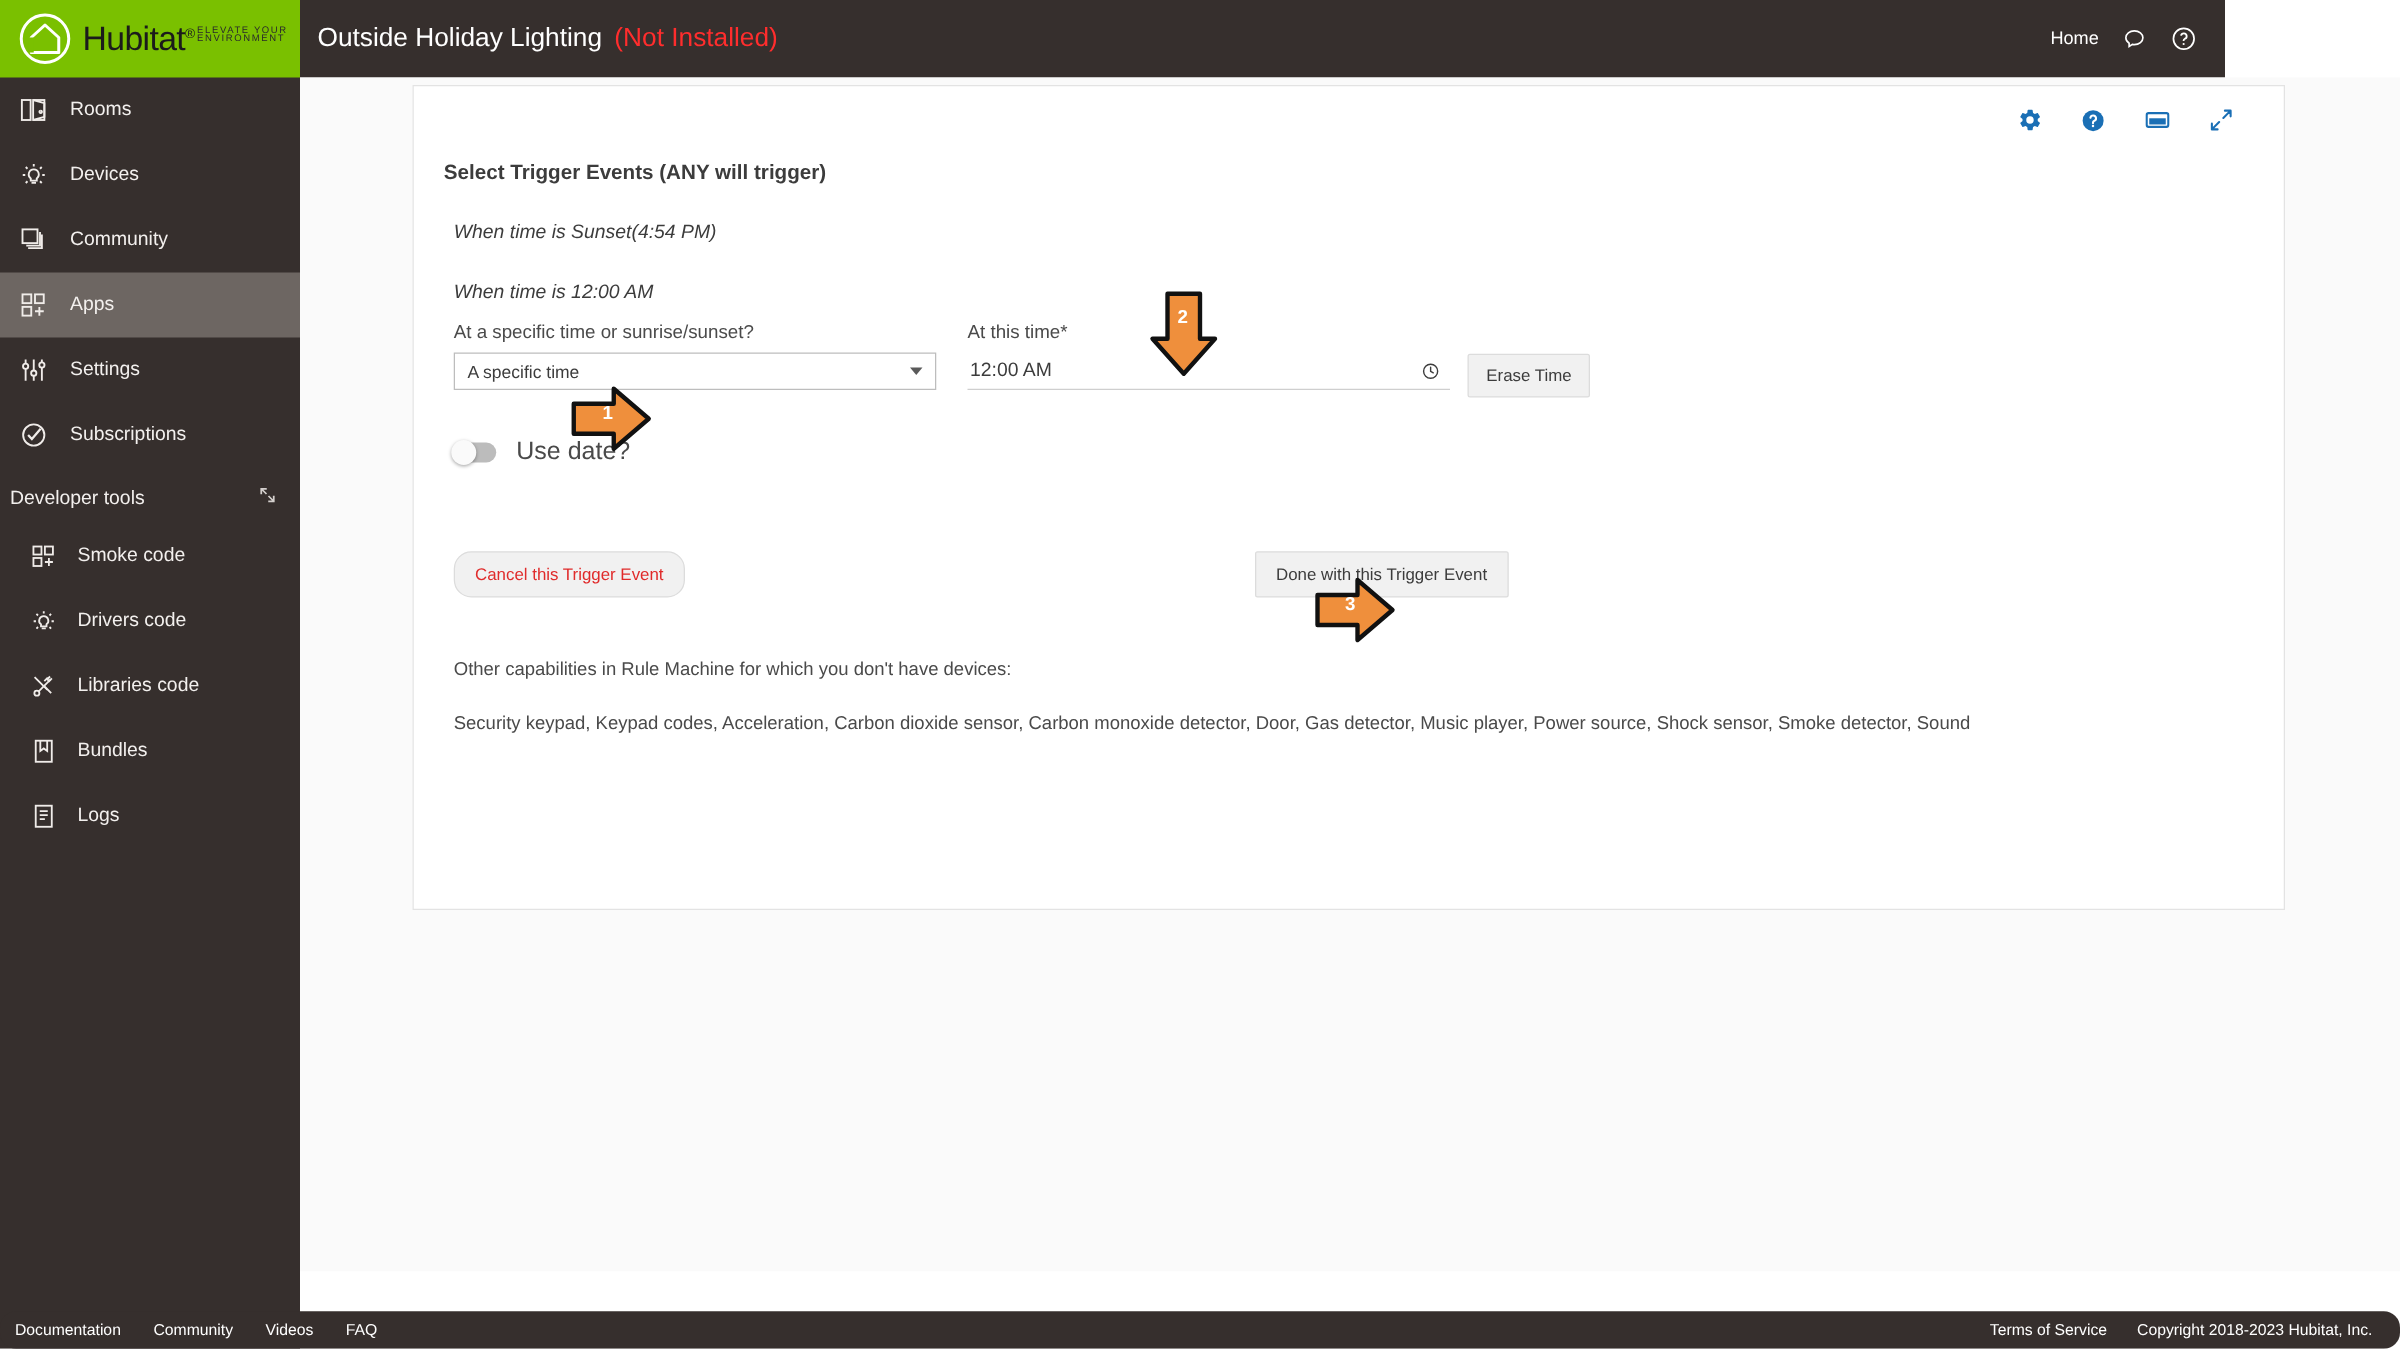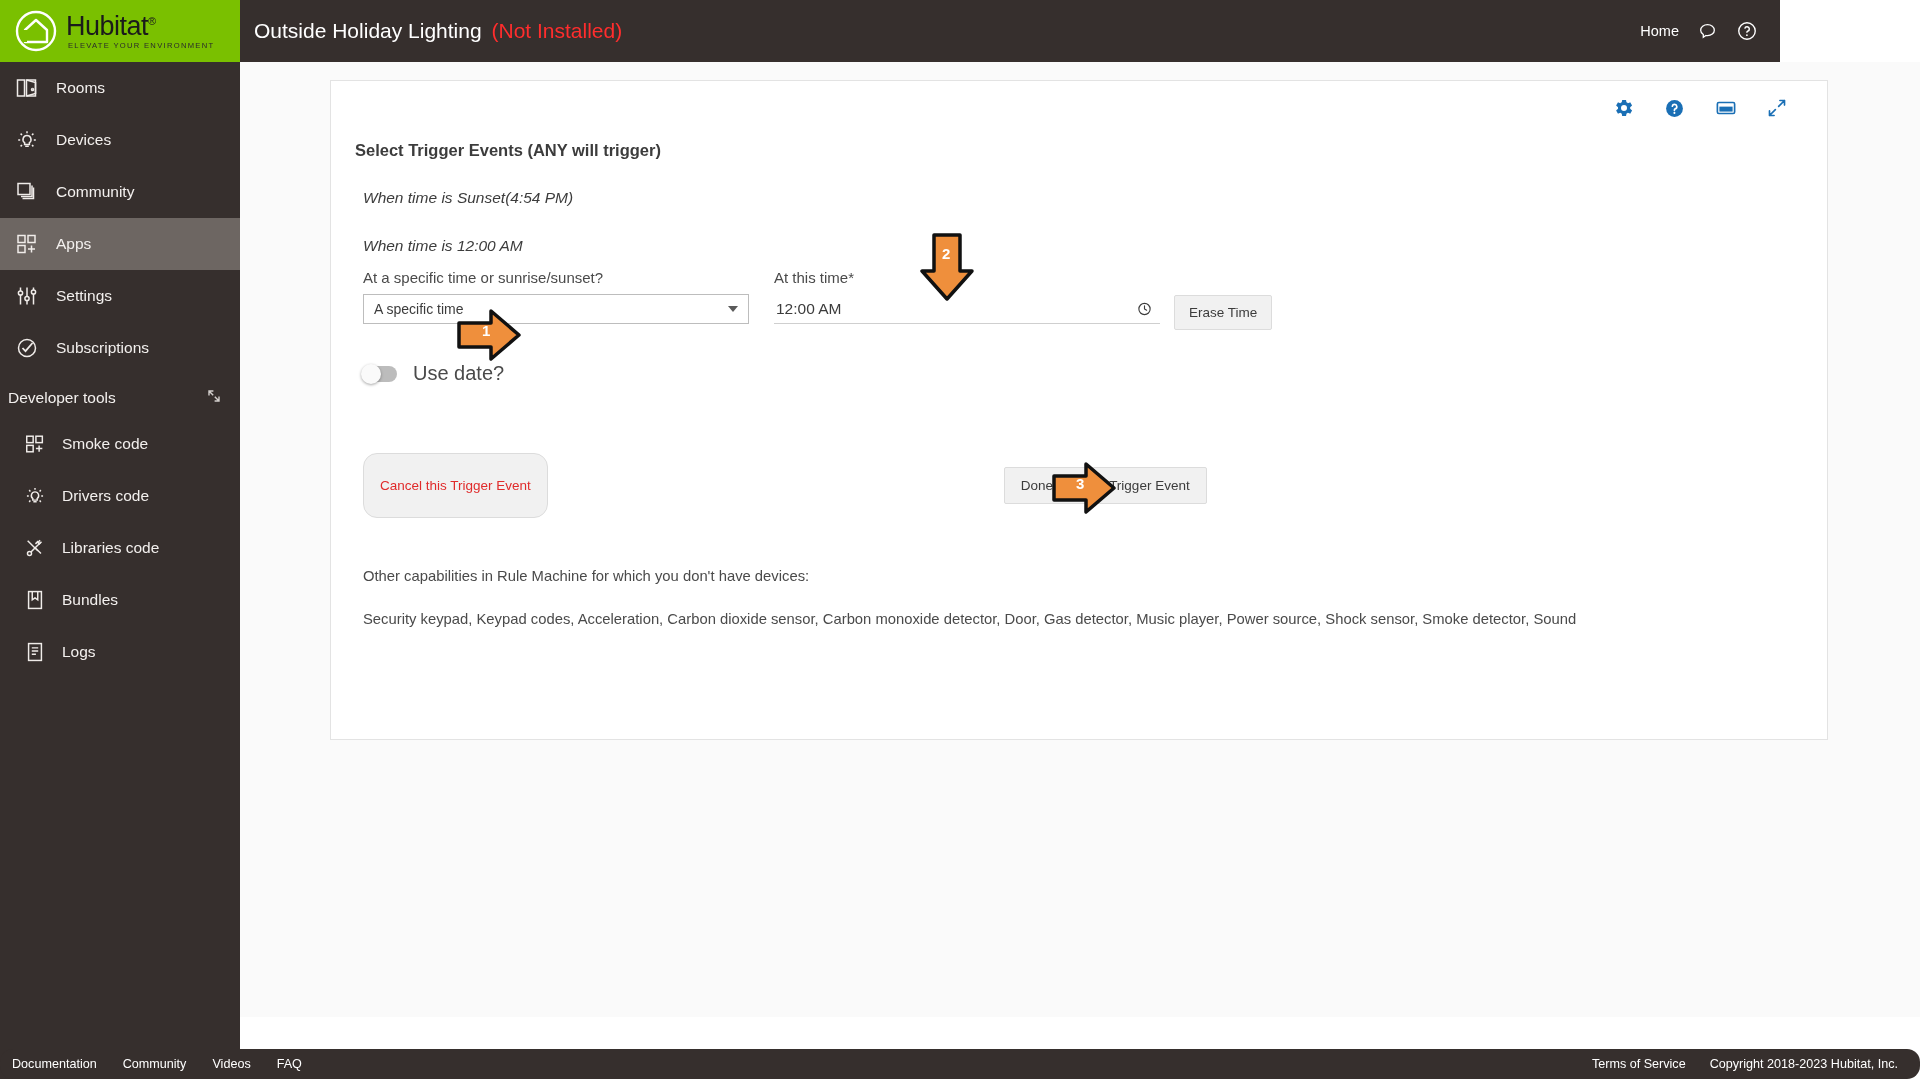--- a/index.html
+++ b/index.html
@@ -22,21 +22,21 @@
     background: #362f2d;
     color: #ffffff;
   }
   .logo-block {
     height: 62px; width: 240px;
     background: #7ac000;
     display: flex; align-items: center; gap: 8px;
     padding-left: 14px;
   }
   .logo-mark { width: 44px; height: 44px; flex: none; }
-  .logo-text-wrap { display: flex; flex-direction: column; line-height: 1; }
+  .logo-text-wrap { display: flex; flex-direction: row; line-height: 1; }
   .logo-word {
     font-size: 27px; color: #1b1b1b; letter-spacing: -0.5px;
     font-family: "Liberation Sans", sans-serif;
   }
   .logo-word sup { font-size: 11px; vertical-align: super; }
   .logo-tag {
     font-size: 7.6px; color: #2a2a2a; letter-spacing: 1.3px;
     margin-top: 2px; margin-left: 2px;
   }
 
@@ -77,21 +77,21 @@
   }
   .topbar-right .ic { display: flex; align-items: center; cursor: pointer; }
 
   
   .main {
     position: absolute; left: 240px; top: 62px;
     width: 1680px; height: 955px;
     background: #fafafa;
   }
   .card {
-    position: absolute; left: 90px; top: 18px;
+    position: absolute; left: 90px; top: 6px;
     width: 1498px; height: 660px;
     background: #ffffff;
     border: 1px solid #e3e3e3;
   }
   .card-tools {
     display: flex; justify-content: flex-end; align-items: center;
     gap: 30px; padding: 16px 40px 0 0;
     color: #1a6fb5;
   }
   .card-tools .ic { cursor: pointer; display:flex; }
@@ -140,21 +140,21 @@
     color: #3c3c3c; display: flex;
   }
   .btn {
     border: 1px solid #dcdcdc; background: #f1f1f1;
     font-size: 13.5px; color: #3c3c3c;
     padding: 9px 14px; cursor: pointer;
     font-family: "Liberation Sans", sans-serif;
     border-radius: 2px;
   }
   .btn.erase { margin-bottom: -6px; }
-  .btn.cancel { color: #e02b2b; padding: 24px 16px; border-radius: 14px; }
+  .btn.cancel { color: #e02b2b; padding: 10px 16px; border-radius: 14px; }
   .btn.done { padding: 10px 16px; }
 
   .toggle-row {
     display: flex; align-items: center; gap: 16px;
     margin: 38px 0 0 8px;
   }
   .toggle {
     width: 34px; height: 16px; border-radius: 9px;
     background: #bcbcbc; position: relative; cursor: pointer;
   }

